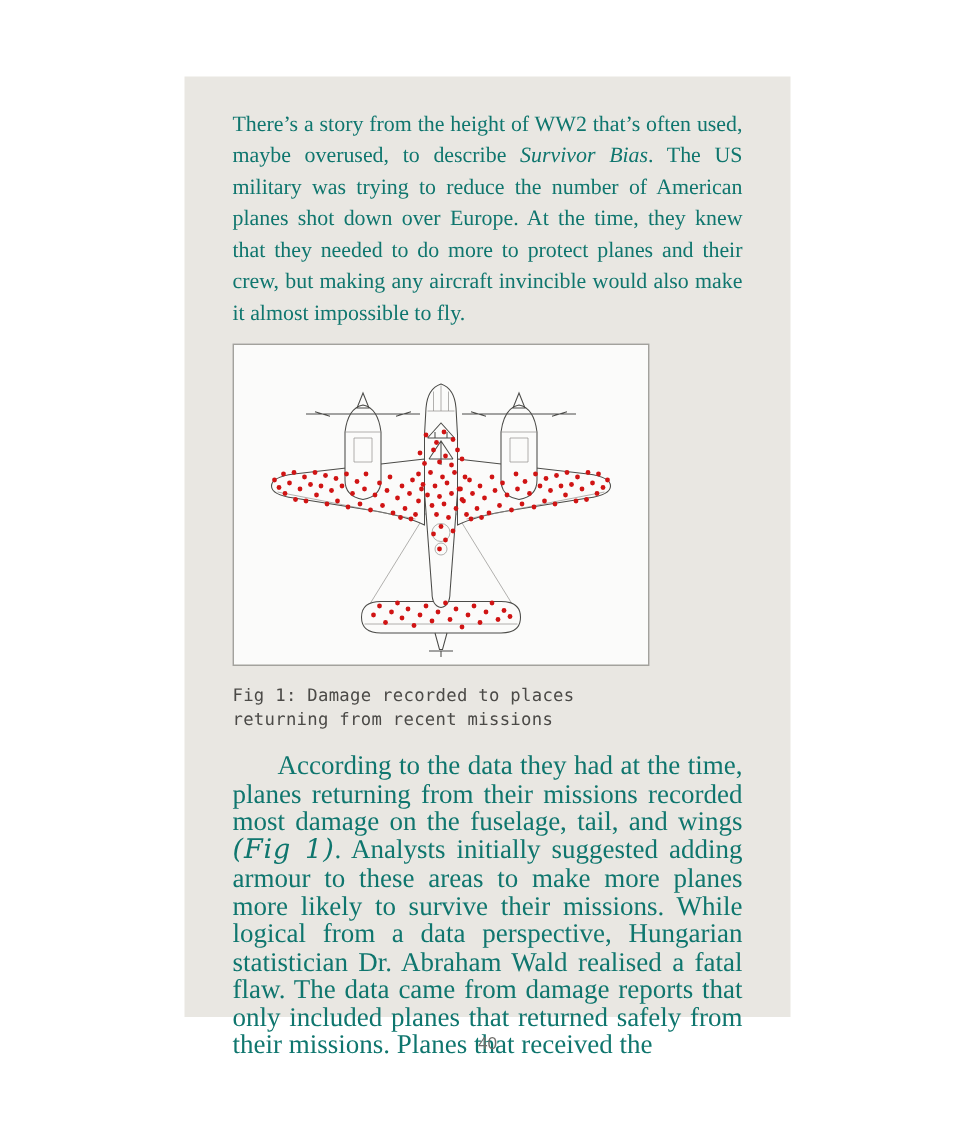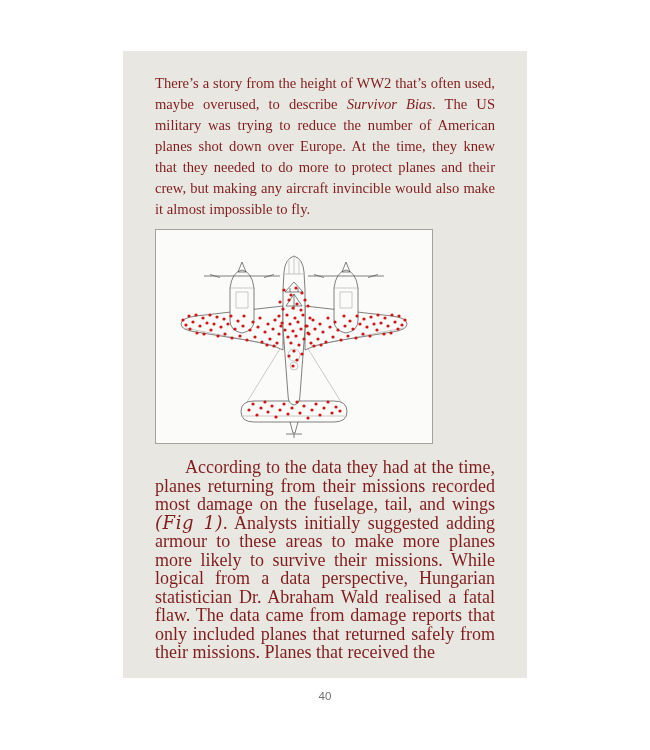--- a/index.html
+++ b/index.html
@@ -13,21 +13,21 @@
   .book-page {
     position: absolute;
     left: 123px; top: 51px;
     width: 404px; height: 627px;
     background: #e9e7e2;
     box-sizing: border-box;
     padding: 22px 32px 0 32px;
   }
   .body-text {
     margin: 0;
-    color: #7f1d1d;
+    color: #0f766e;
     text-align: justify;
   }
   .p1 {
     font-size: 14.6px;
     line-height: 21px;
   }
   .p1 em { font-style: italic; }
   .p2 {
     margin-top: 14px;
     font-size: 18px;
@@ -253,19 +253,21 @@
             <circle cx="160" cy="174" r="1.6" fill="#d01414"></circle>
             <circle cx="164" cy="185" r="1.6" fill="#d01414"></circle>
             <circle cx="168" cy="178" r="1.6" fill="#d01414"></circle>
             <circle cx="172" cy="172" r="1.6" fill="#d01414"></circle>
             <circle cx="176" cy="183" r="1.6" fill="#d01414"></circle>
             <circle cx="180" cy="177" r="1.6" fill="#d01414"></circle>
             <circle cx="184" cy="181" r="1.6" fill="#d01414"></circle>
           </g>
       </svg>
     </div>
+    <figcaption class="caption">Fig 1: Damage recorded to places
+returning from recent missions</figcaption>
   </figure>
 
   <p class="body-text p2"><span>According to the data they had at the time, planes returning from their missions recorded most damage on the fuselage, tail, and wings </span><span class="figref">(Fig 1)</span><span>. Analysts initially suggested adding armour to these areas to make more planes more likely to survive their missions. While logical from a data perspective, Hungarian statistician Dr. Abraham Wald realised a fatal flaw. The data came from damage reports that only included planes that returned safely from their missions. Planes that received the</span></p>
 
 </div>
 
 <div class="page-number">40</div>
 
 </body></html>

